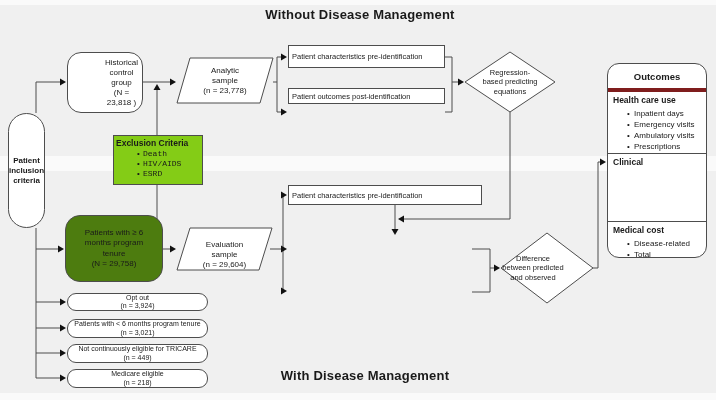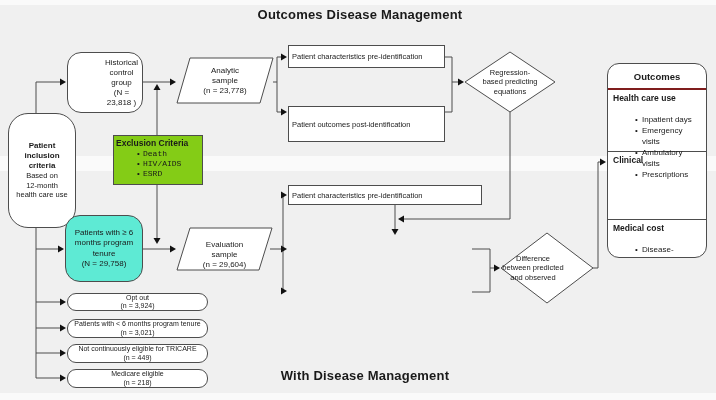--- a/index.html
+++ b/index.html
@@ -14,62 +14,62 @@
 
   .title { position:absolute; font-size:13px; font-weight:bold; text-align:center; letter-spacing:.2px; }
   #title-top { left:230px; top:7px; width:260px; }
   #title-bottom { left:240px; top:368px; width:250px; }
 
   .node, .rect-box, .stadium { position:absolute; box-sizing:border-box; }
 
   .rect-box { background:#fff; border:1px solid #4d4d4d; display:flex; align-items:center;
               font-size:7.5px; padding:0 3px; white-space:nowrap; }
   #box-char-pre-top { left:288px; top:45px;  width:157px; height:23px; }
-  #box-out-post-top { left:288px; top:106px; width:157px; height:36px; }
+  #box-out-post-top { left:288px; top:88px; width:157px; height:16px; }
   #box-char-pre-bot { left:288px; top:185px; width:194px; height:20px; }
   #box-out-pred     { left:288px; top:236px; width:184px; height:26px; }
   #box-out-obs      { left:288px; top:281px; width:184px; height:22px; }
 
   .center-node { display:flex; align-items:center; justify-content:center; text-align:center;
                  white-space:pre-line; }
-  #node-inclusion { left:8px; top:113px; width:68px; height:115px; background:#fff;
+  #node-inclusion { left:8px; top:113px; width:37px; height:115px; background:#fff;
                     border:1px solid #4d4d4d; border-radius:20px; display:flex; flex-direction:column;
                     align-items:center; justify-content:center; text-align:center; gap:0; }
   #node-inclusion .t { font-size:8px; font-weight:bold; line-height:10px; white-space:pre-line; }
   #node-inclusion .s { font-size:7.5px; line-height:9.5px; white-space:pre-line; }
 
   #node-historical { left:67px; top:52px; width:76px; height:61px; background:#fff;
                      border:1px solid #4d4d4d; border-radius:14px; font-size:8px; line-height:10px;padding-left:33px; }
-  #node-6mo { left:65px; top:215px; width:78px; height:67px; background:#5eead4;
+  #node-6mo { left:65px; top:215px; width:98px; height:67px; background:#4d7c0f;
               border:1px solid #4d4d4d; border-radius:15px; font-size:8px; line-height:10.5px; }
 
   #node-exclusion { left:113px; top:135px; width:90px; height:50px; background:#84cc16;
                     border:1px solid #4d4d4d; padding:2px 0 0 2px; }
   #node-exclusion .hd { font-size:8.5px; font-weight:bold; }
   #node-exclusion ul { margin:1px 0 0 0; padding:0; list-style:none; }
   #node-exclusion li { position:relative; font-size:8px; line-height:10px; padding-left:27px;font-family:Liberation Mono, monospace; }
   #node-exclusion li::before { content:"\2022"; position:absolute; left:20px; }
 
   .para-text { font-size:8px; line-height:10px; }
   #txt-analytic   { left:177px; top:58px;  width:96px; height:45px; }
   #txt-evaluation { left:177px; top:228px; width:95px; height:54px; }
   .diamond-text { font-size:7.5px; line-height:9.5px; }
   #txt-regression { left:465px; top:52px;  width:90px; height:60px; }
   #txt-difference { left:487px; top:233px; width:92px; height:70px; }
 
   #node-outcomes { left:607px; top:63px; width:100px; height:195px; background:#fff;
                    border:1px solid #4d4d4d; border-radius:12px; overflow:hidden; }
-  #node-outcomes .outc-header { height:24px; border-bottom:2px solid #7f1d1d; display:flex;
+  #node-outcomes .outc-header { height:24px; border-bottom:4px solid #7f1d1d; display:flex;
                    align-items:center; justify-content:center; font-size:9.5px; font-weight:bold; }
   #node-outcomes .sec { box-sizing:border-box; padding:3px 2px 0 5px; }
   #node-outcomes .sec1 { height:62px; border-bottom:1px solid #4d4d4d; }
   #node-outcomes .sec2 { height:68px; border-bottom:1px solid #4d4d4d; }
   #node-outcomes .sec3 { height:40px; }
   #node-outcomes .sh { font-size:8.5px; font-weight:bold; line-height:11px; }
-  #node-outcomes ul { margin:10px; padding:0; list-style:none; }
+  #node-outcomes ul { margin:2px; padding:0; list-style:none; }
   #node-outcomes li { position:relative; font-size:8px; line-height:11px; padding-left:19px; }
   #node-outcomes li::before { content:"\2022"; position:absolute; left:12px; }
 
   .stadium { left:67px; width:141px; background:#fff; border:1px solid #4d4d4d; border-radius:9px;
              display:flex; flex-direction:column; align-items:center; justify-content:center;
              text-align:center; font-size:7px; line-height:8.5px; }
   #st-optout   { top:293px; height:18px; }
   #st-lt6mo    { top:319px; height:19px; }
   #st-tricare  { top:344px; height:19px; }
   #st-medicare { top:369px; height:19px; }
@@ -124,30 +124,27 @@
       <polygon points="281,287.5 287,291 281,294.5"></polygon>
       <polygon points="494,264.5 500,268 494,271.5"></polygon>
       <polygon points="600,158.5 606,162 600,165.5"></polygon>
       <polygon points="60,298.5 66,302 60,305.5"></polygon>
       <polygon points="60,324.5 66,328 60,331.5"></polygon>
       <polygon points="60,349.5 66,353 60,356.5"></polygon>
       <polygon points="60,374.5 66,378 60,381.5"></polygon>
     </g>
   </svg>
 
-  <div id="title-top" class="title">Outcomes Disease Management</div>
+  <div id="title-top" class="title">Without Disease Management</div>
   <div id="title-bottom" class="title">With Disease Management</div>
 
   <div id="node-inclusion" class="node">
     <div class="t">Patient
 inclusion
 criteria</div>
-    <div class="s">Based on
-12-month
-health care use</div>
   </div>
 
   <div id="node-historical" class="node center-node">Historical
 control group
 (N = 23,818 )</div>
 
   <div id="node-exclusion" class="node">
     <div class="hd">Exclusion Criteria</div>
     <ul>
       <li>Death</li>

